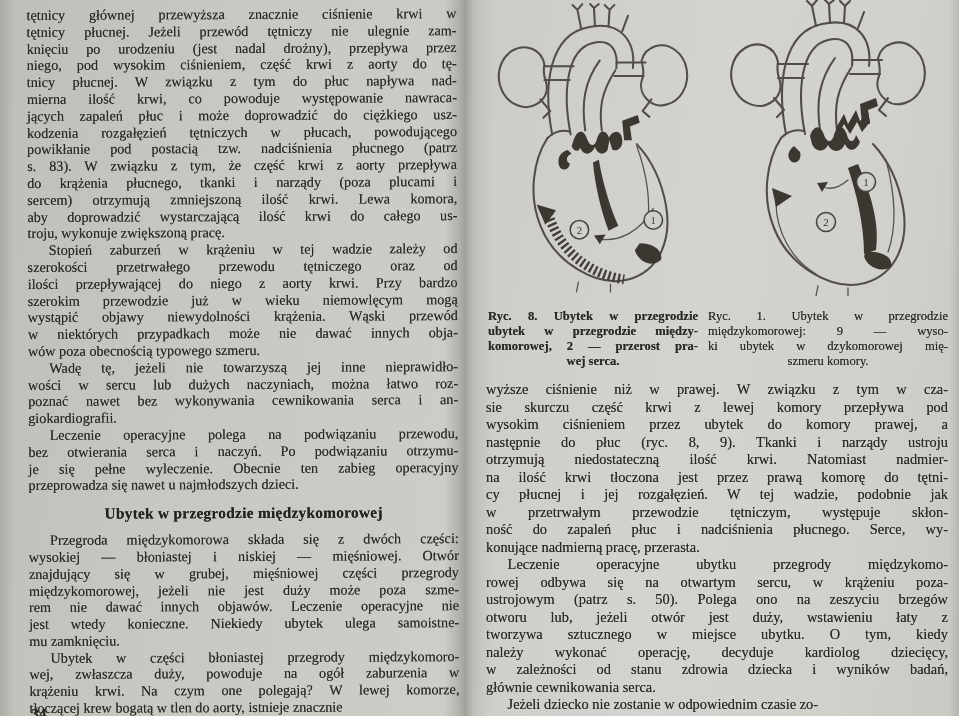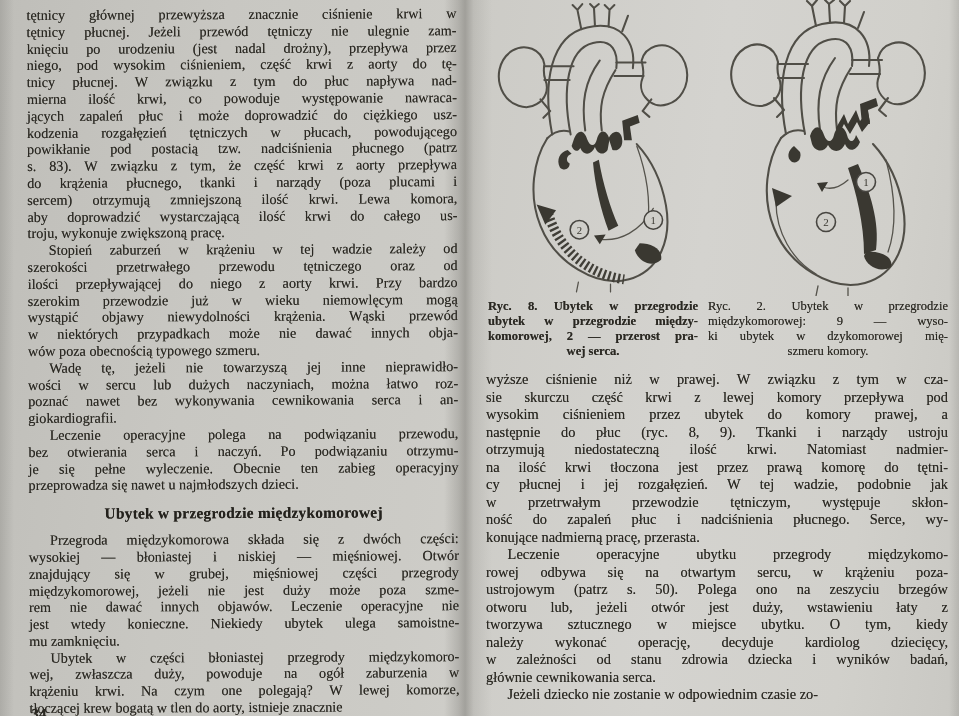--- a/index.html
+++ b/index.html
@@ -39,21 +39,21 @@
   .pagenum{
     position:absolute;left:2px;top:699px;font-weight:bold;font-size:15px;
     text-shadow:0 0 .5px rgba(42,40,34,.8);
   }
 
   .figures-row{display:flex;align-items:flex-start;}
   .figcol{display:flex;flex-direction:column;align-items:center;}
   .figcol-8{width:214px;}
   .figcol-9{width:248px;margin-left:4px;}
   figure{margin:0;display:flex;flex-direction:column;align-items:center;}
-  .caption{font-size:12.6px;line-height:15px;width:100%;margin-top:3px;
+  .caption{font-size:12.6px;line-height:15px;width:100%;margin-top:13px;
     text-shadow:0 0 .4px rgba(42,40,34,.6);}
   .caption-8{font-weight:bold;width:210px;}
   .caption-9{width:240px;}
   .cap-line{text-align:justify;text-align-last:justify;-moz-text-align-last:justify;white-space:nowrap;}
   .cap-line.last{text-align-last:center;-moz-text-align-last:center;}
 
   
   .ol{fill:none;stroke:#504e47;stroke-width:2.1;stroke-linecap:round;stroke-linejoin:round;}
   .thin{fill:none;stroke:#55534c;stroke-width:1.3;stroke-linecap:round;}
   .dk{fill:#3a3831;stroke:none;}
@@ -237,21 +237,21 @@
 
             <path class="thin" d="M130,180 C122,187 113,190 105,187"></path>
             <polygon class="dk" points="99,183 110,182 104,192"></polygon>
 
             <circle class="circ" cx="148" cy="182" r="9.5"></circle>
             <text class="num" x="148" y="186" text-anchor="middle">1</text>
             <circle class="circ" cx="108" cy="222" r="9.5"></circle>
             <text class="num" x="108" y="226" text-anchor="middle">2</text>
           </svg>
           <figcaption class="caption caption-9">
-              <div class="cap-line">Ryc. 2. Ubytek w przegrodzie</div>
+              <div class="cap-line">Ryc. 1. Ubytek w przegrodzie</div>
               <div class="cap-line">międzykomorowej: 9 — wyso-</div>
               <div class="cap-line">ki ubytek w dzykomorowej mię-</div>
               <div class="cap-line last">szmeru komory.</div>
             </figcaption>
         </figure>
       </div>
 
     </div>
 
     <div class="textcol">

